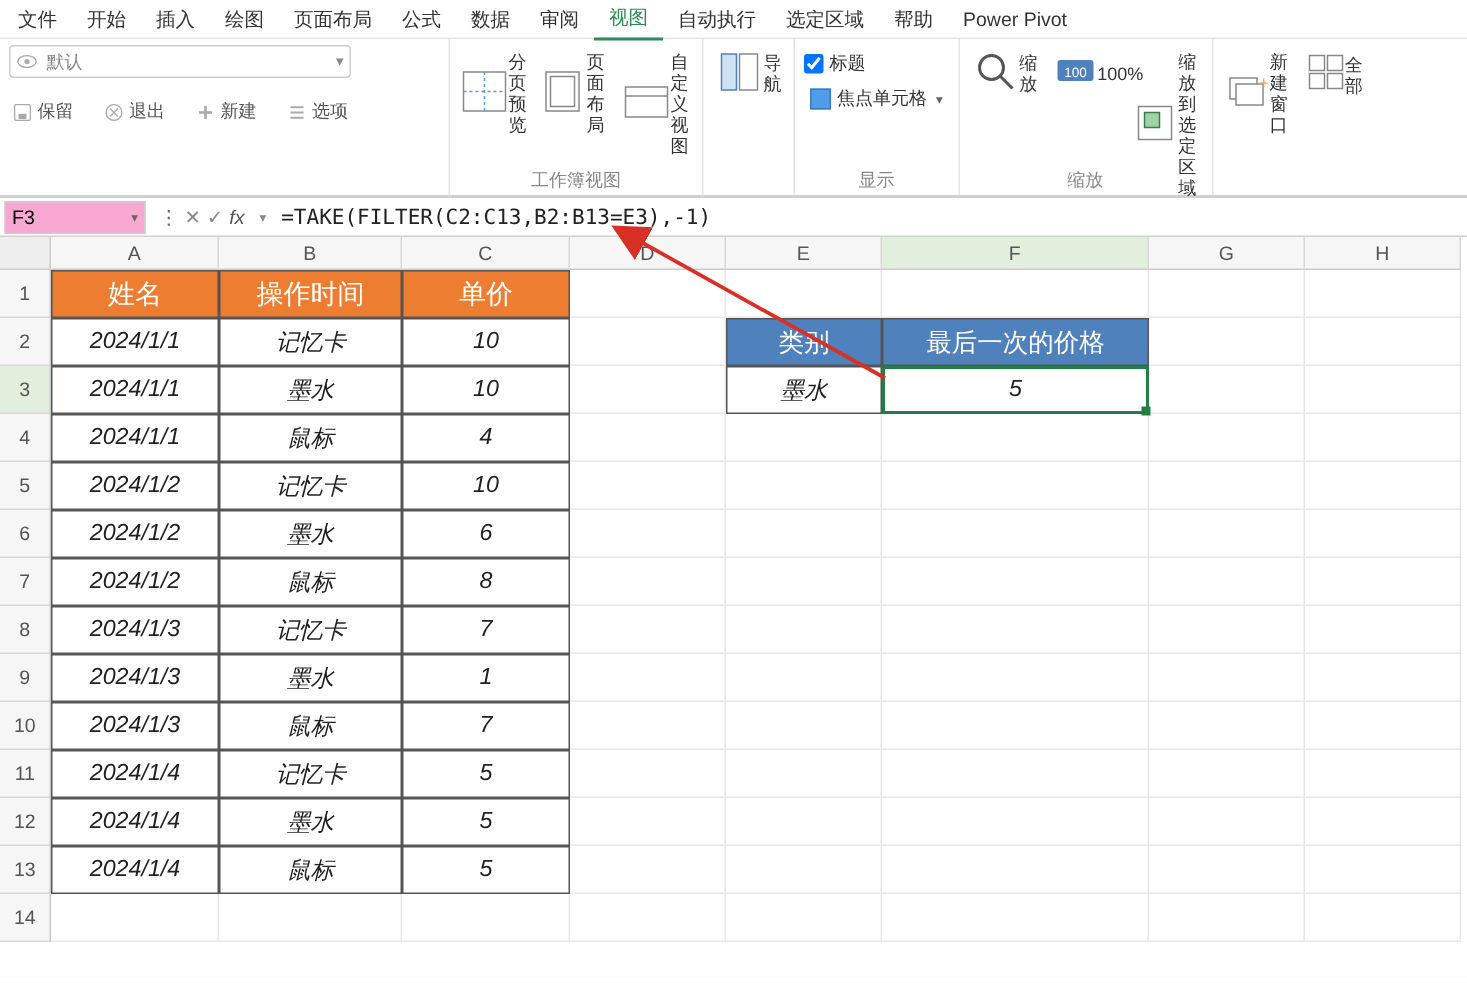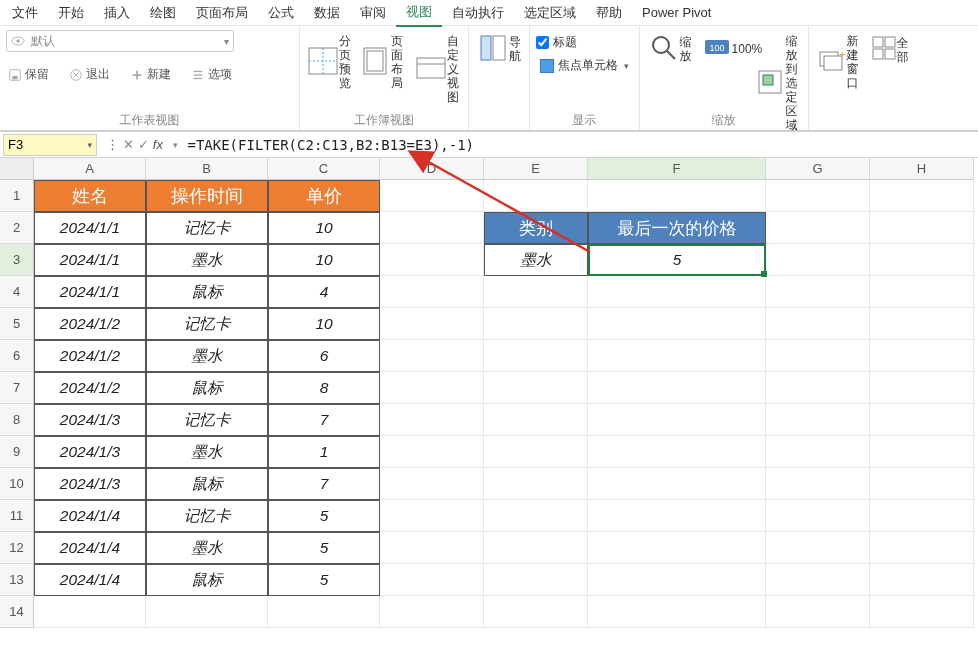--- a/index.html
+++ b/index.html
@@ -108,21 +108,21 @@
   }
 
   
   .formula-row {
     display:flex; align-items:center; height:26px;
     background:#fff; border-bottom:1px solid #d0d0d0;
   }
   .namebox {
     width:94px; height:22px; margin:0 3px;
     border:1px solid #ccc; display:flex; align-items:center;
-    padding:0 4px; font-size:13px; background:#fef9c3;
+    padding:0 4px; font-size:13px; background:#f9a8d4;
   }
   .namebox .nm { flex:1; }
   .namebox .dd { font-size:9px; color:#666; }
   .fx-controls {
     display:flex; align-items:center; gap:4px; padding:0 6px;
     color:#888; font-size:13px;
   }
   .fx-controls .sep { color:#666; }
   .fx-controls .x { color:#888; }
   .fx-controls .chk { color:#888; }
@@ -267,21 +267,20 @@
         <div class="wsv-btn">
           <svg viewBox="0 0 16 16">
               <line x1="3" y1="4" x2="13" y2="4" stroke="#aaa" stroke-width="1.5"></line>
               <line x1="3" y1="8" x2="13" y2="8" stroke="#aaa" stroke-width="1.5"></line>
               <line x1="3" y1="12" x2="13" y2="12" stroke="#aaa" stroke-width="1.5"></line>
             </svg>
           <span>选项</span>
         </div>
       </div>
     </div>
-    <div class="ribbon-group-label">工作表视图</div>
   </div>
 
   <div class="ribbon-group">
     <div class="ribbon-group-content">
       <div class="big-btn">
         <div class="ic">
           <svg width="30" height="28" viewBox="0 0 30 28">
               <rect x="1" y="1" width="28" height="26" fill="#fff" stroke="#888"></rect>
               <line x1="15" y1="1" x2="15" y2="27" stroke="#4f9de8" stroke-dasharray="2"></line>
               <line x1="1" y1="14" x2="29" y2="14" stroke="#4f9de8" stroke-dasharray="2"></line>

